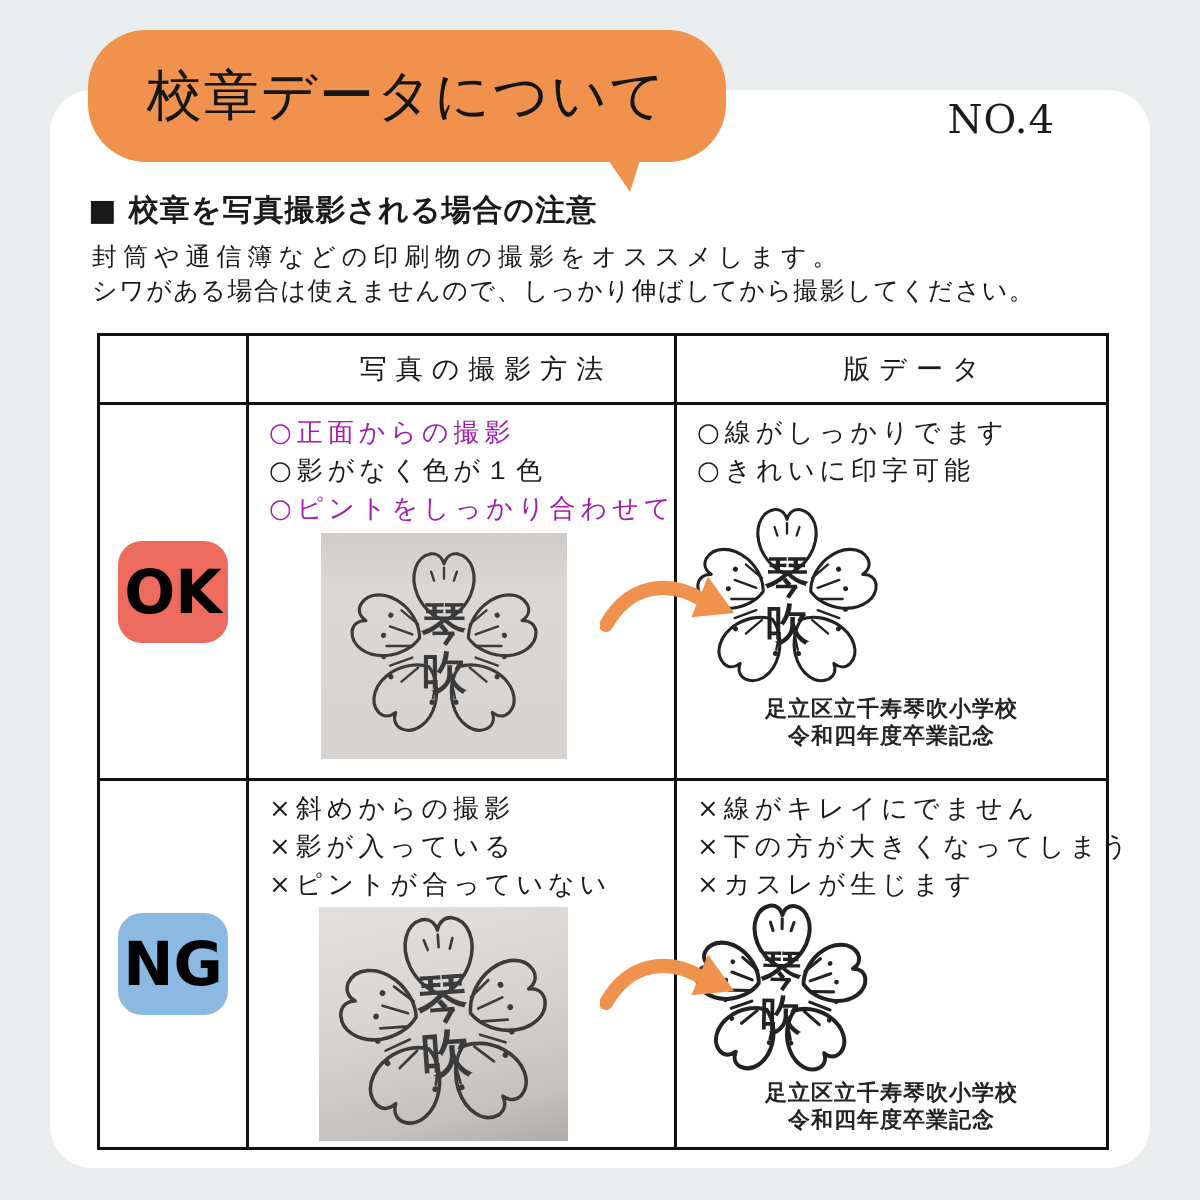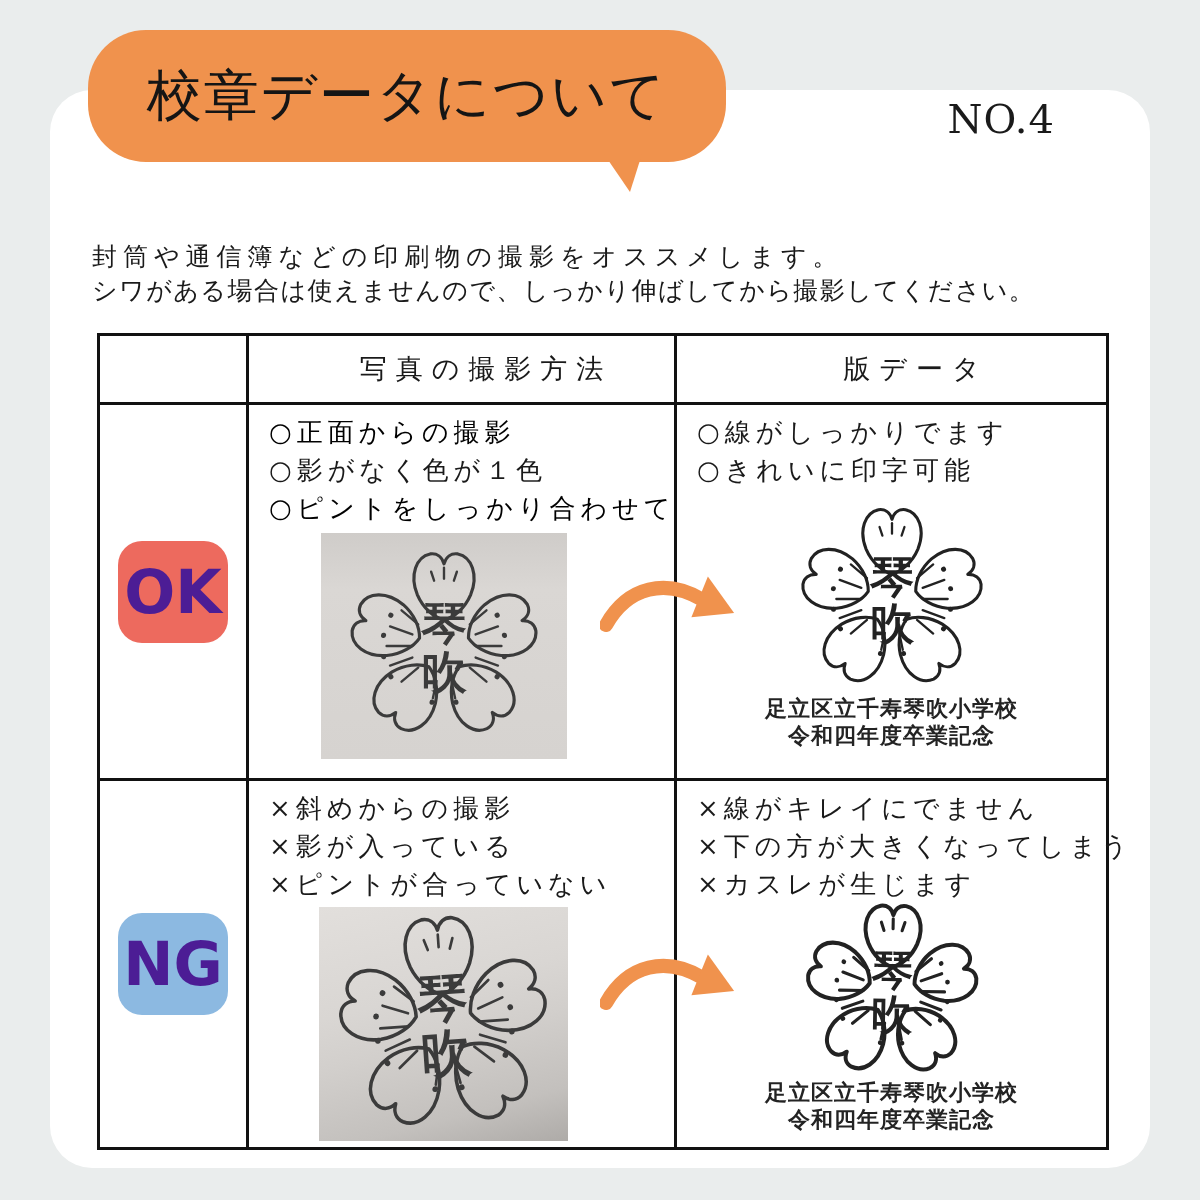--- a/index.html
+++ b/index.html
@@ -72,49 +72,49 @@
   .cell { background: #fff; position: relative; }
   .th {
     display: flex; align-items: center; justify-content: center;
     font-size: 27px; letter-spacing: 9px; text-indent: 9px; padding-left: 40px;
   }
   .badge-cell { display: flex; align-items: center; justify-content: center; }
   .badge {
     width: 110px; height: 102px; border-radius: 24px;
     display: flex; align-items: center; justify-content: center;
     font-family: "DejaVu Sans", "Liberation Sans", sans-serif;
-    font-weight: bold; font-size: 60px; color: #4c1d95;
+    font-weight: bold; font-size: 60px; color: #000000;
   }
   .badge.ok { background: #ed6a5e; }
   .badge.ng { background: #8cb9e1; }
 
   .bullets { padding: 8px 0 0 20px; }
   .bullets div {
     font-size: 26px; letter-spacing: 5px; line-height: 38px;
     white-space: nowrap;
   }
-  .red { color: #000000; }
+  .red { color: #a21caf; }
 
   .photo {
     margin: 6px auto 0 72px;
     width: 246px; height: 226px;
     background: linear-gradient(180deg, #cfccc9 0%, #dad7d4 25%, #d6d3d0 100%);
     display: flex; align-items: center; justify-content: center;
     color: #3b3b3b;
   }
   .photo.ng-photo {
     margin: 4px auto 0 70px;
     width: 249px; height: 234px;
     background: linear-gradient(165deg, #e2dfdc 0%, #d9d6d3 38%, #d2cfcc 55%, #c3c0bd 82%, #aeaba8 100%);
   }
   .photo svg { display: block; }
   .tilt { transform: rotate(-4deg) scale(1.02, 1.05); }
 
   .emblem-fig {
-    display: flex; flex-direction: column; align-items: center;
+    display: flex; flex-direction: column; 
     color: #222;
   }
   .emblem-fig.ok-data { margin-top: 14px; }
   .emblem-fig.ng-data { margin-top: 0px; }
   .rough { transform: rotate(1deg) scale(1.03, 1.04); }
   .school-text {
     font-family: "DejaVu Sans", "Liberation Sans", sans-serif;
     font-weight: bold; font-size: 22px; line-height: 27px;
     letter-spacing: 1px; text-align: center; white-space: nowrap;
     color: #232323;
@@ -212,20 +212,21 @@
 <div class="page">
 
   <div class="card"></div>
 
   <div class="bubble">
     <span class="title">校章データについて</span>
   </div>
 
   <div class="page-no">NO.4</div>
 
+  <div class="sec-heading">■ 校章を写真撮影される場合の注意</div>
   <div class="body-line1">封筒や通信簿などの印刷物の撮影をオススメします。</div>
   <div class="body-line2">シワがある場合は使えませんので、しっかり伸ばしてから撮影してください。</div>
 
   <div class="tbl">
 
     <div class="cell th"></div>
     <div class="cell th">写真の撮影方法</div>
     <div class="cell th">版データ</div>
 
     <div class="cell badge-cell">

